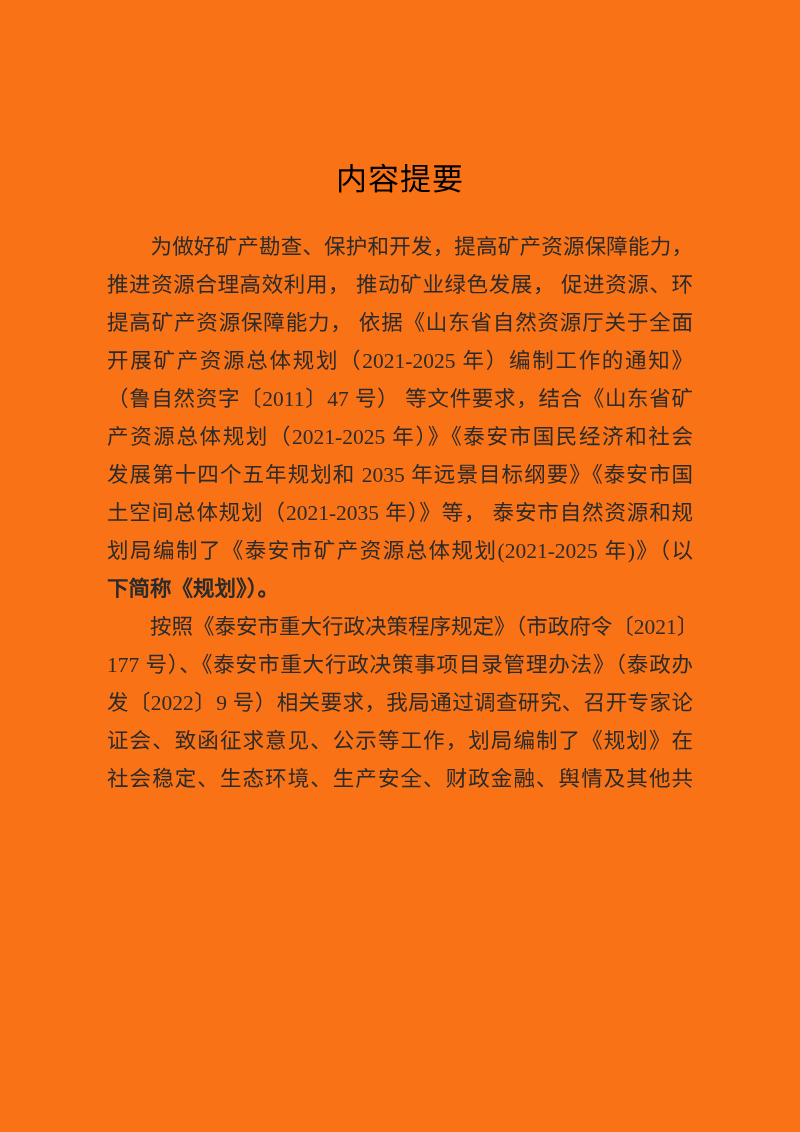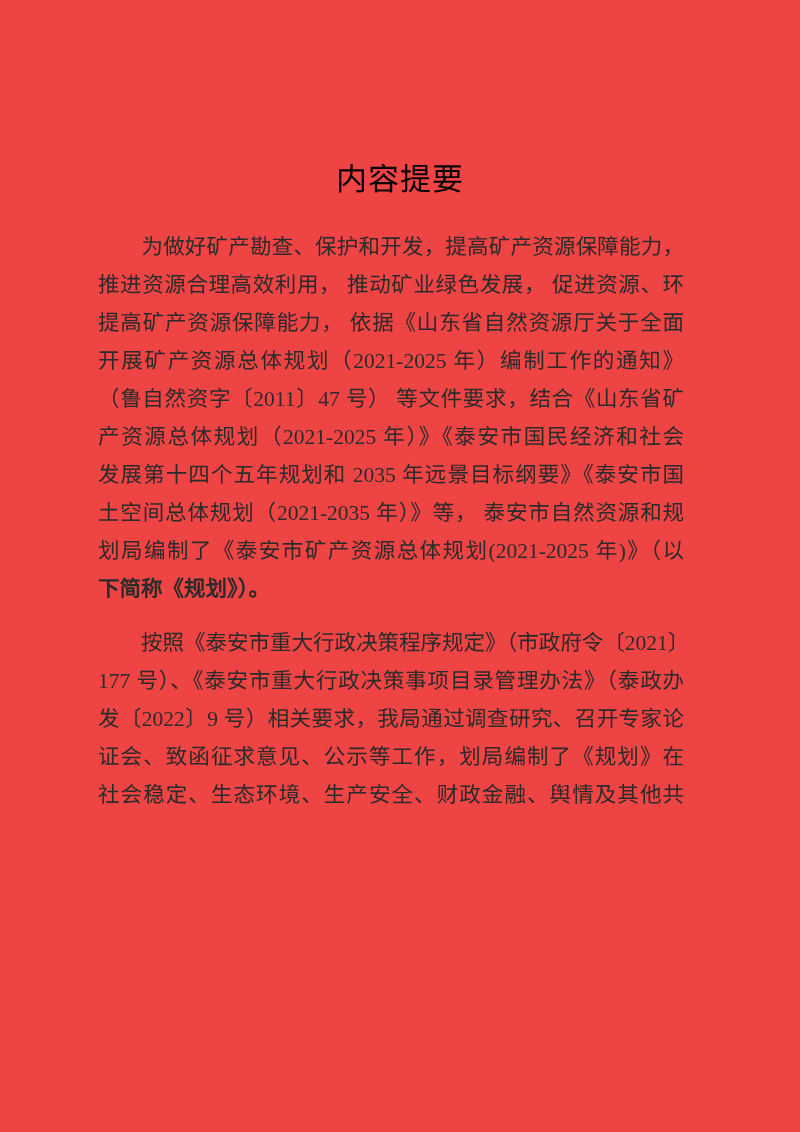--- a/index.html
+++ b/index.html
@@ -14,21 +14,21 @@
     position: relative;
     overflow: hidden;
     font-family: "Liberation Serif", "DejaVu Serif", serif;
     color: #1a1a1a;
     -webkit-font-smoothing: antialiased;
   }
 
   .page {
     position: absolute;
     inset: 0;
-    background: #ef4444;
+    background: #f97316;
   }
 
   
   .doc-title {
     position: absolute;
     top: 160px;
     left: 0;
     width: 800px;
     text-align: center;
     font-family: "Liberation Sans", "DejaVu Sans", sans-serif;
@@ -36,29 +36,29 @@
     line-height: 40px;
     font-weight: 500;
     letter-spacing: 1px;
     color: #000000;
   }
 
   
   .body-block {
     position: absolute;
     top: 228px;
-    left: 98px;
+    left: 107px;
     width: 586px;
   }
 
   .para {
     margin: 0;
   }
   .para + .para {
-    margin-top: 16px;
+    margin-top: 0;
   }
 
   
   .ln {
     display: block;
     height: 38px;
     line-height: 38px;
     font-size: 21.5px;
     color: #2b2b2b;
     text-align: justify;

